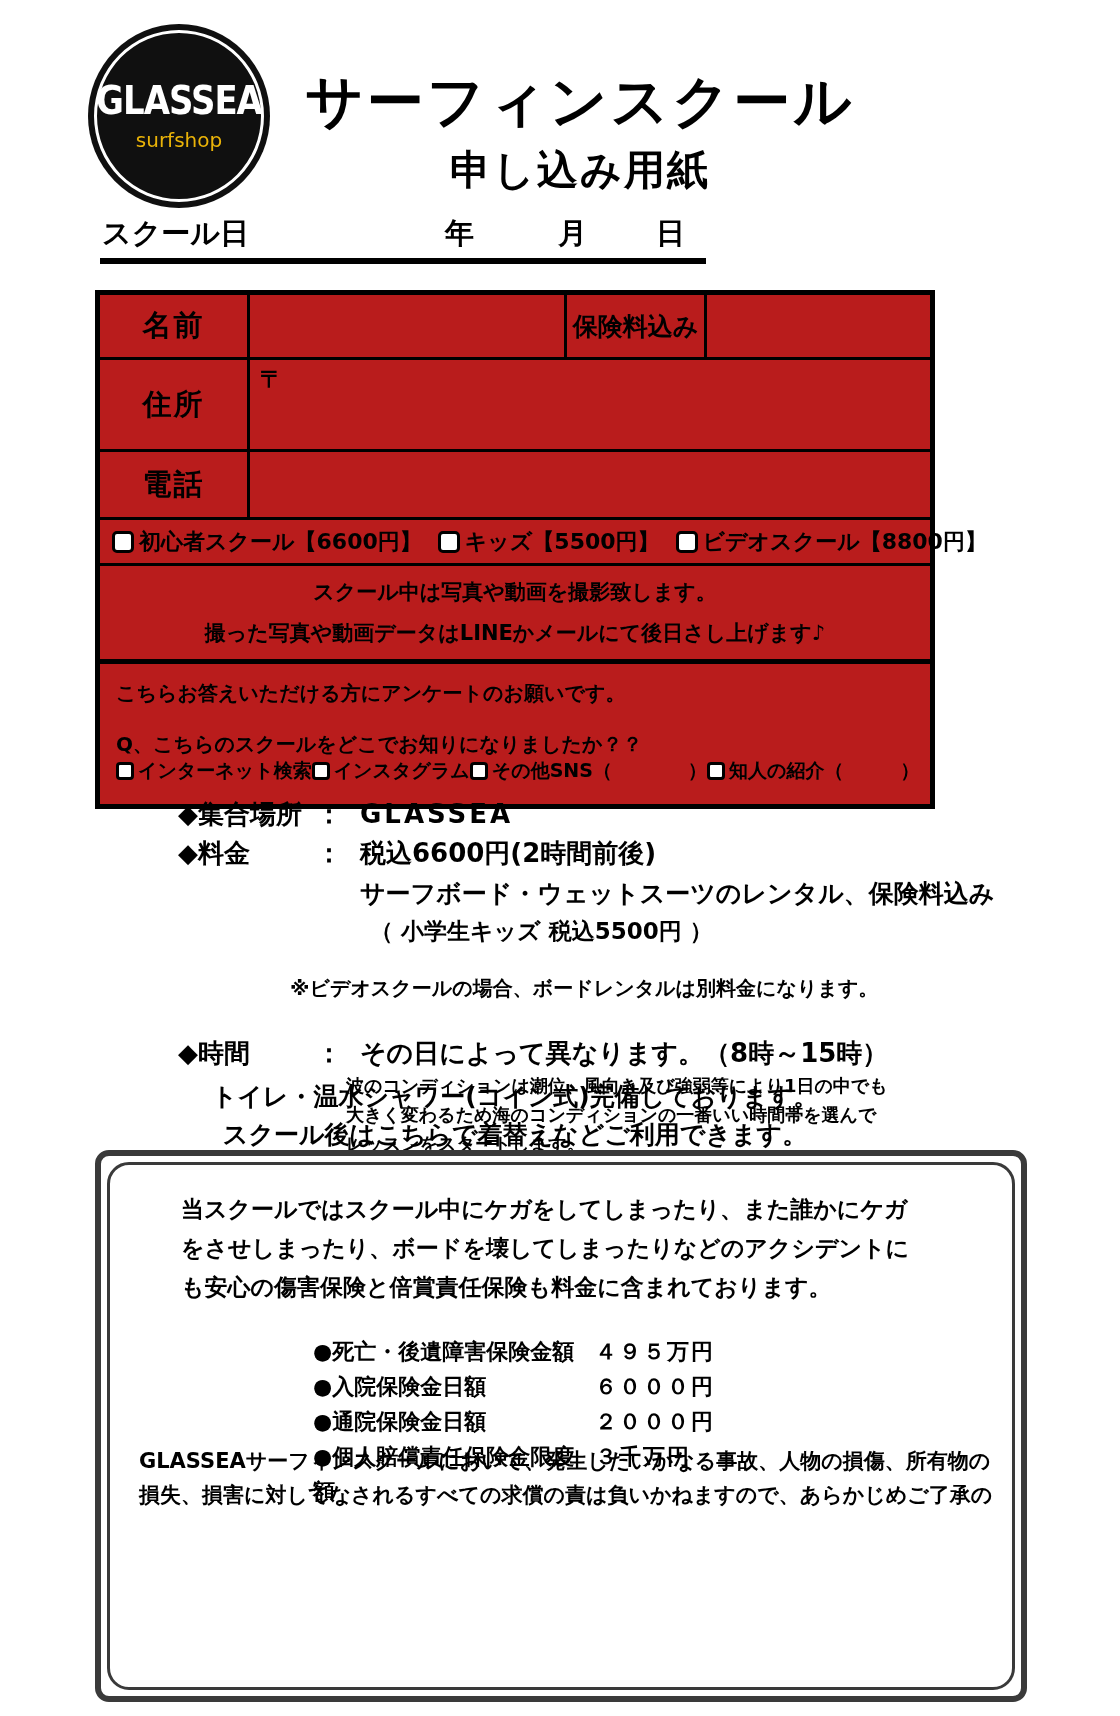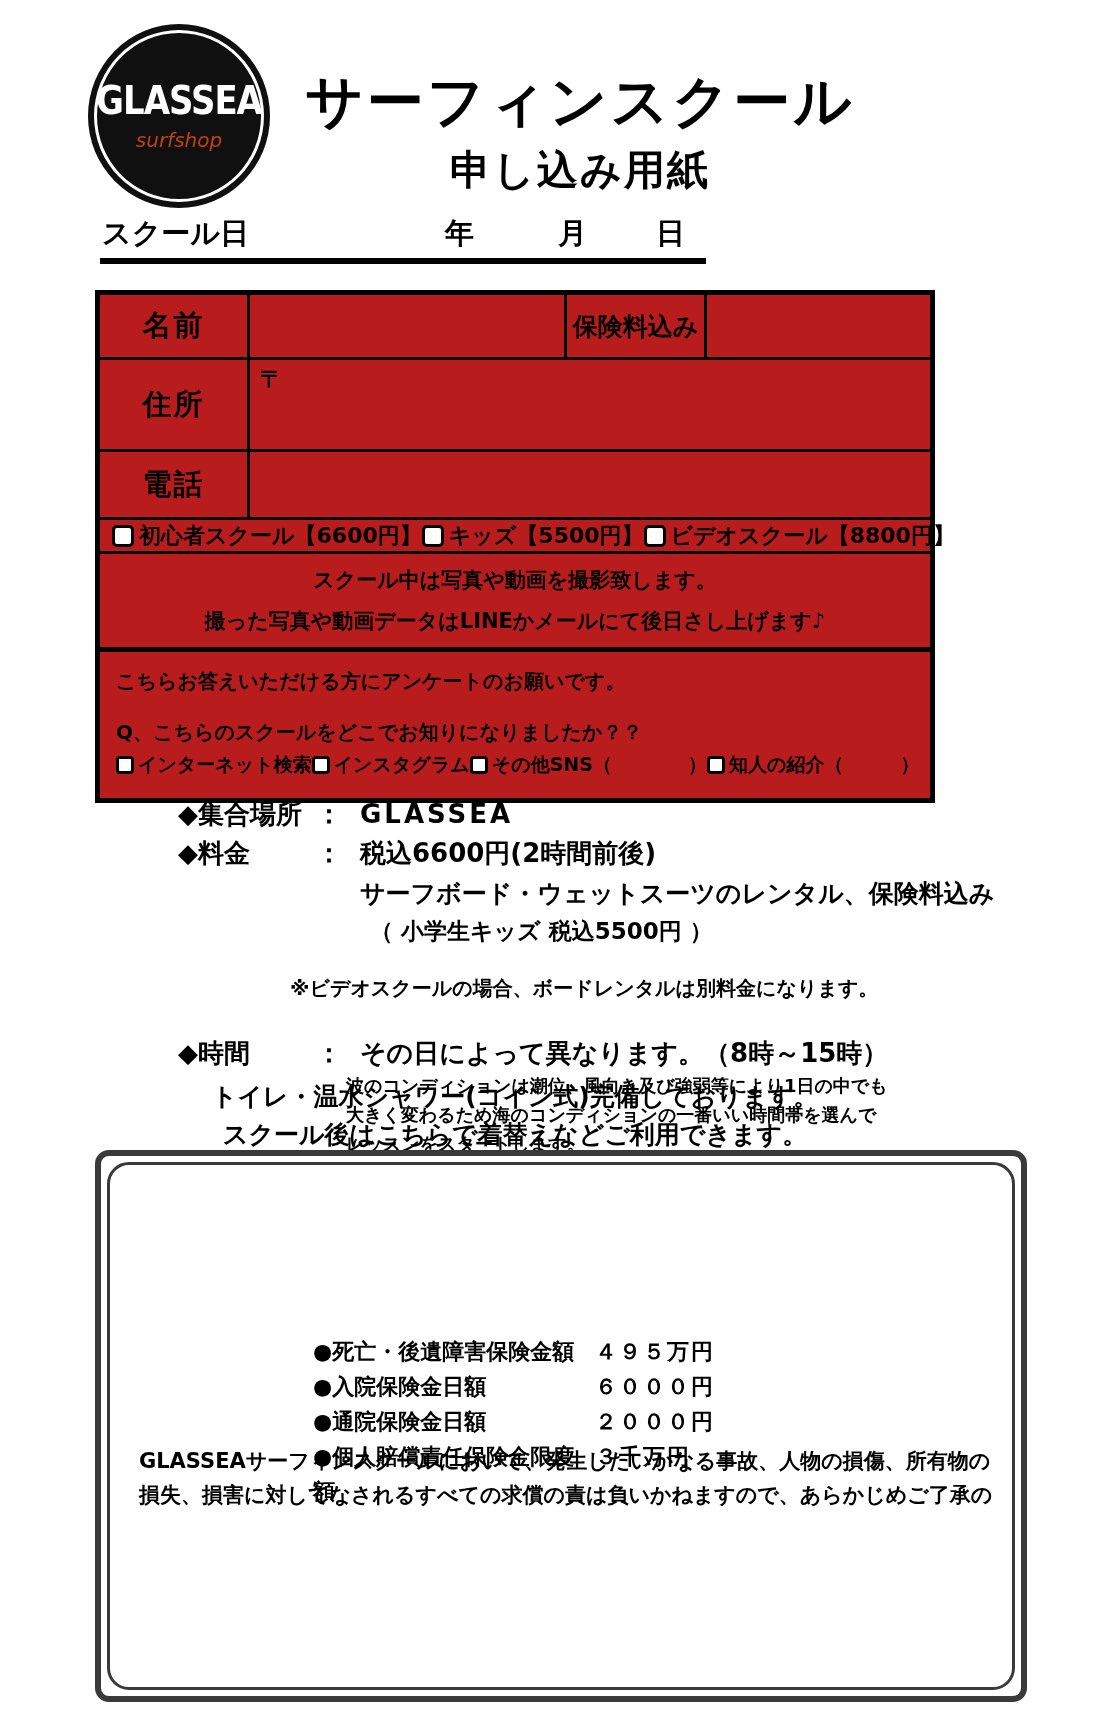--- a/index.html
+++ b/index.html
@@ -10,21 +10,21 @@
   }
   
   .logo {
     position:absolute; left:88px; top:24px; width:182px; height:184px;
     background:#101010; border-radius:50%;
     display:flex; flex-direction:column; align-items:center; justify-content:center;
   }
   .logo::before { content:""; position:absolute; inset:6px; border:3px solid #fff; border-radius:50%; }
   .logo-brand { position:relative; color:#fff; font-size:34px; letter-spacing:-1px; transform:scaleY(1.15); }
   .logo-star { position:absolute; top:-12px; right:-16px; font-size:20px; transform:scaleY(.87); }
-  .logo-sub { color:#c2410c; font-size:20px; font-weight:normal; margin-top:8px;font-style:italic; }
+  .logo-sub { color:#eab308; font-size:20px; font-weight:normal; margin-top:8px; }
   .title { position:absolute; left:260px; top:64px; width:640px; text-align:center; }
   .title-1 { font-size:57px; letter-spacing:3px; }
   .title-2 { font-size:41px; margin-top:2px; letter-spacing:2px; }
   
   .school-date { position:absolute; left:100px; top:222px; width:606px; height:42px; border-bottom:6px solid #000; font-size:29px; }
   .sd-label { position:absolute; left:2px; bottom:4px; }
   .sd-year  { position:absolute; left:345px; bottom:4px; }
   .sd-month { position:absolute; left:458px; bottom:4px; }
   .sd-day   { position:absolute; left:556px; bottom:4px; }
   .sd-field { position:absolute; bottom:0; height:36px; }
@@ -40,29 +40,29 @@
     font-size:29px; border-right:3px solid #000; letter-spacing:2px;
   }
   .cell-label.small { font-size:25px; letter-spacing:0; }
   .cell-value { flex:1; position:relative; }
   .row-name { height:62px; }
   .row-name .v1 { width:317px; flex:none; border-right:3px solid #000; }
   .row-name .l2 { width:140px; }
   .row-addr { height:92px; }
   .postal-mark { position:absolute; left:10px; top:4px; font-size:23px; }
   .row-phone { height:68px;justify-content:space-between; }
-  .row-course { height:34px; display:flex; align-items:center; padding:0 12px; font-size:22px; justify-content:space-between; }
+  .row-course { height:46px; display:flex; align-items:center; padding:0 12px; gap:16px; font-size:22px; justify-content:space-between; }
   .course-opt { display:flex; align-items:center; gap:5px; white-space:nowrap; }
   .cb { width:22px; height:22px; border:3px solid #000; border-radius:5px; flex:none; background:#fff; }
   .cb.sm { width:18px; height:18px; border-width:3px; border-radius:4px; }
   .row-photo { height:96px; display:flex; flex-direction:column; align-items:center; justify-content:space-evenly; font-size:21px; }
   .row-survey { border-top:5px solid #000; padding:16px 16px 20px; display:block; }
   .survey-intro { font-size:20px; }
   .survey-q { font-size:20px; margin-top:24px; }
-  .survey-opts { margin-top:6px; font-size:19px; display:flex; justify-content:space-between; white-space:nowrap; }
+  .survey-opts { font-size:19px; display:flex; justify-content:space-between; white-space:nowrap; }
   .survey-opt { display:flex; align-items:center; gap:4px; }
   
   .info { position:absolute; left:178px; top:793px; font-size:26px; }
   .info-row { display:flex; align-items:baseline; margin-top:4px; }
   .info-label { width:138px; flex:none; }
   .info-colon { width:26px; flex:none; }
   .info-value { padding-left:18px; white-space:nowrap; }
   .latin-wide { letter-spacing:3px; }
   .fee-detail1 { margin-left:182px; font-size:25px; margin-top:6px; }
   .fee-detail2 { margin-left:192px; font-size:23px; margin-top:6px; }
@@ -198,20 +198,25 @@
       <div>レッスンをスタートします。</div>
     </div>
   </div>
 
   <div class="facility">
     <div>トイレ・温水シャワー(コイン式)完備しております。</div>
     <div>スクール後はこちらで着替えなどご利用できます。</div>
   </div>
 
   <div class="ins-frame">
+    <div class="ins-intro">
+      <div>当スクールではスクール中にケガをしてしまったり、また誰かにケガ</div>
+      <div>をさせしまったり、ボードを壊してしまったりなどのアクシデントに</div>
+      <div>も安心の傷害保険と倍賞責任保険も料金に含まれております。</div>
+    </div>
     <div class="ins-items">
       <div class="ins-item">
         <span class="ins-item-label">●死亡・後遺障害保険金額</span>
         <span class="ins-item-value">４９５万円</span>
       </div>
       <div class="ins-item">
         <span class="ins-item-label">●入院保険金日額</span>
         <span class="ins-item-value">６０００円</span>
       </div>
       <div class="ins-item">

